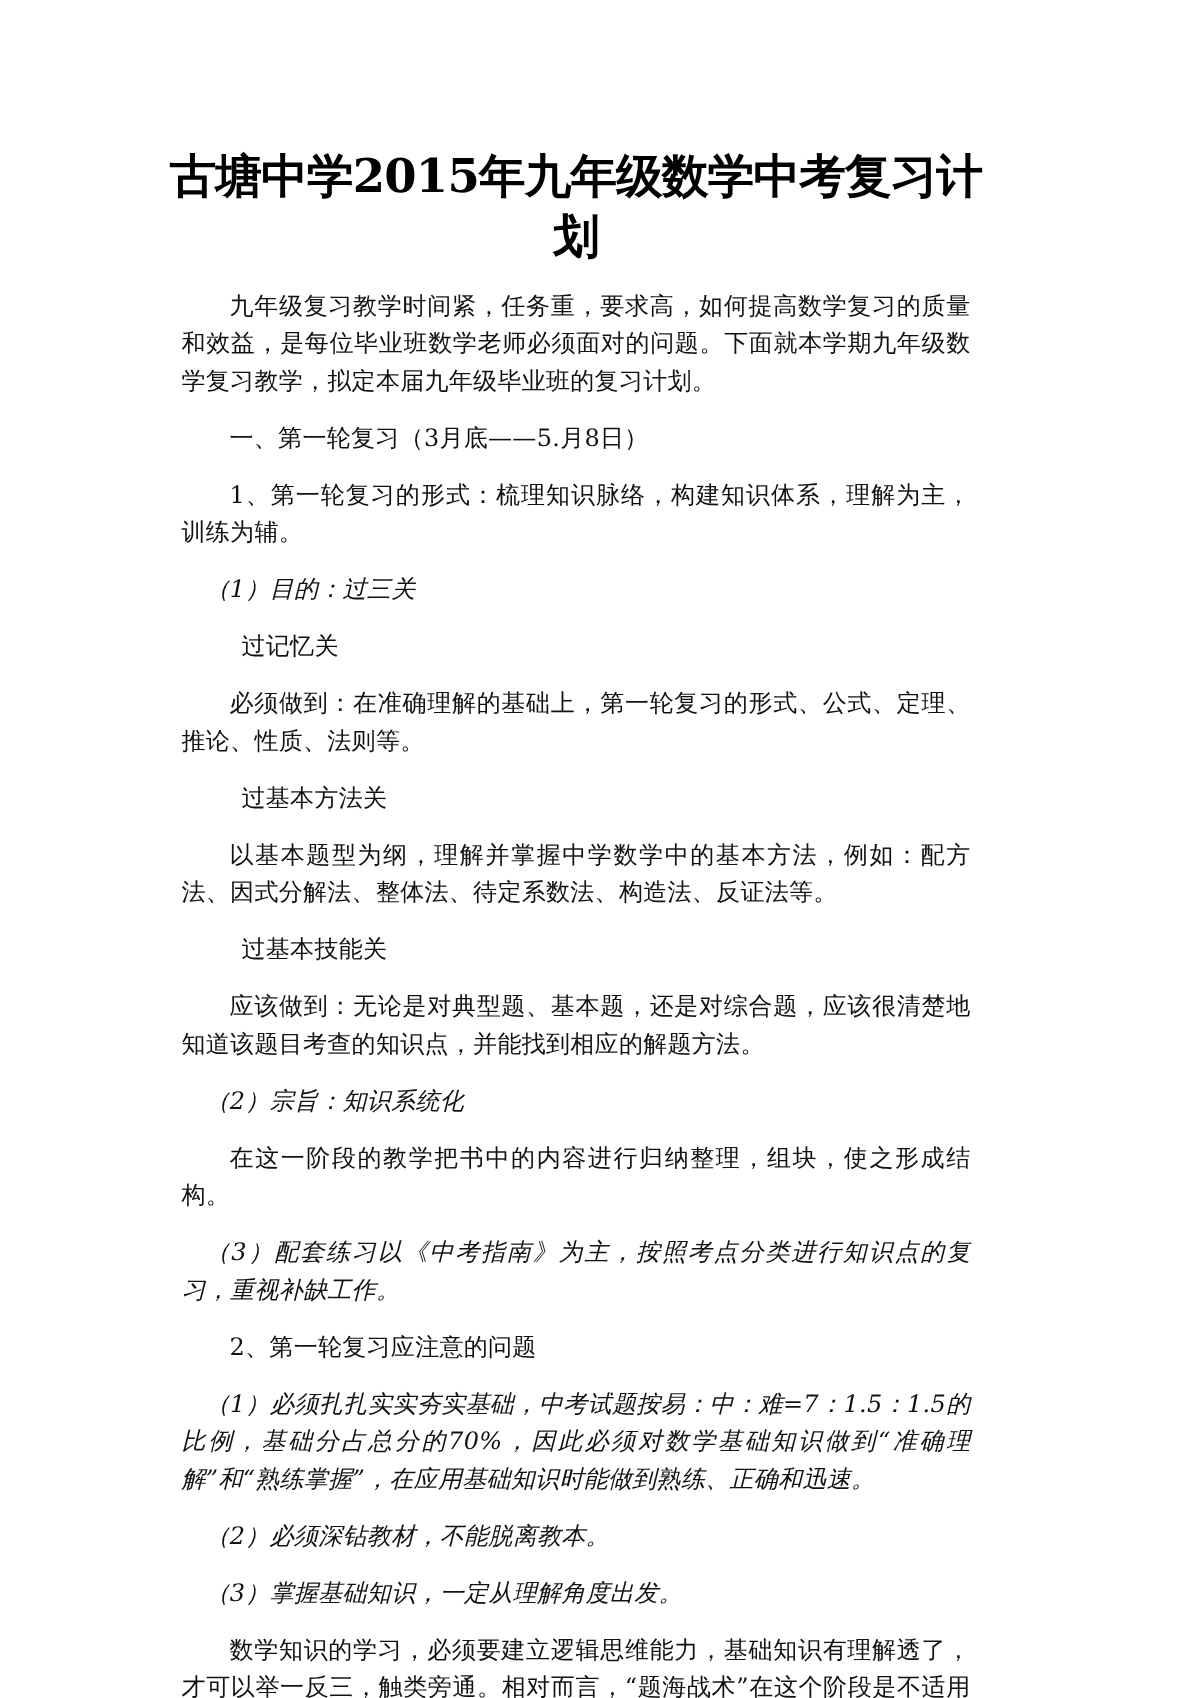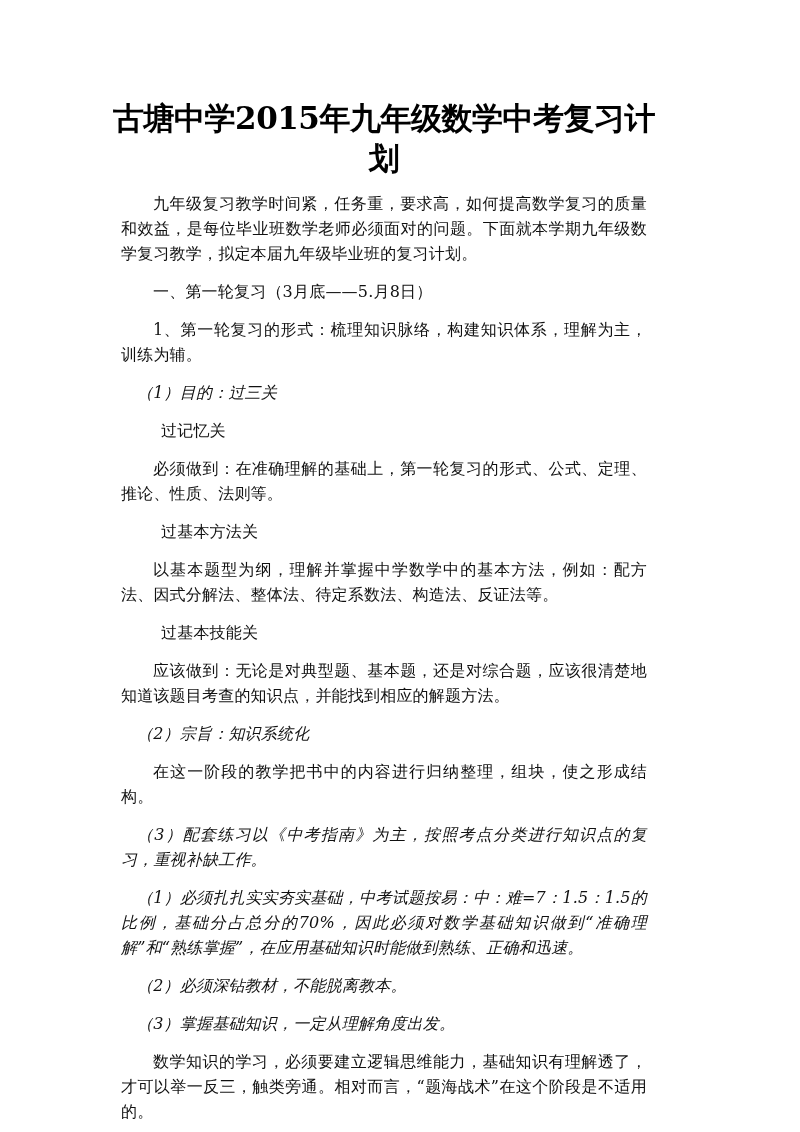--- a/index.html
+++ b/index.html
@@ -25,17 +25,18 @@
   <p class="p i15">（1）目的：过三关</p>
   <p class="p i3">过记忆关</p>
   <p class="p i2">必须做到：在准确理解的基础上，第一轮复习的形式、公式、定理、推论、性质、法则等。</p>
   <p class="p i3">过基本方法关</p>
   <p class="p i2">以基本题型为纲，理解并掌握中学数学中的基本方法，例如：配方法、因式分解法、整体法、待定系数法、构造法、反证法等。</p>
   <p class="p i3">过基本技能关</p>
   <p class="p i2">应该做到：无论是对典型题、基本题，还是对综合题，应该很清楚地知道该题目考查的知识点，并能找到相应的解题方法。</p>
   <p class="p i15">（2）宗旨：知识系统化</p>
   <p class="p i2">在这一阶段的教学把书中的内容进行归纳整理，组块，使之形成结构。</p>
   <p class="p i15">（3）配套练习以《中考指南》为主，按照考点分类进行知识点的复习，重视补缺工作。</p>
+  <p class="p i2">2、第一轮复习应注意的问题</p>
   <p class="p i15">（1）必须扎扎实实夯实基础，中考试题按易：中：难=7：1.5：1.5的比例，基础分占总分的70%，因此必须对数学基础知识做到“准确理解”和“熟练掌握”，在应用基础知识时能做到熟练、正确和迅速。</p>
   <p class="p i15">（2）必须深钻教材，不能脱离教本。</p>
   <p class="p i15">（3）掌握基础知识，一定从理解角度出发。</p>
   <p class="p i2">数学知识的学习，必须要建立逻辑思维能力，基础知识有理解透了，才可以举一反三，触类旁通。相对而言，“题海战术”在这个阶段是不适用的。</p>
 </div>
 
 </body></html>

